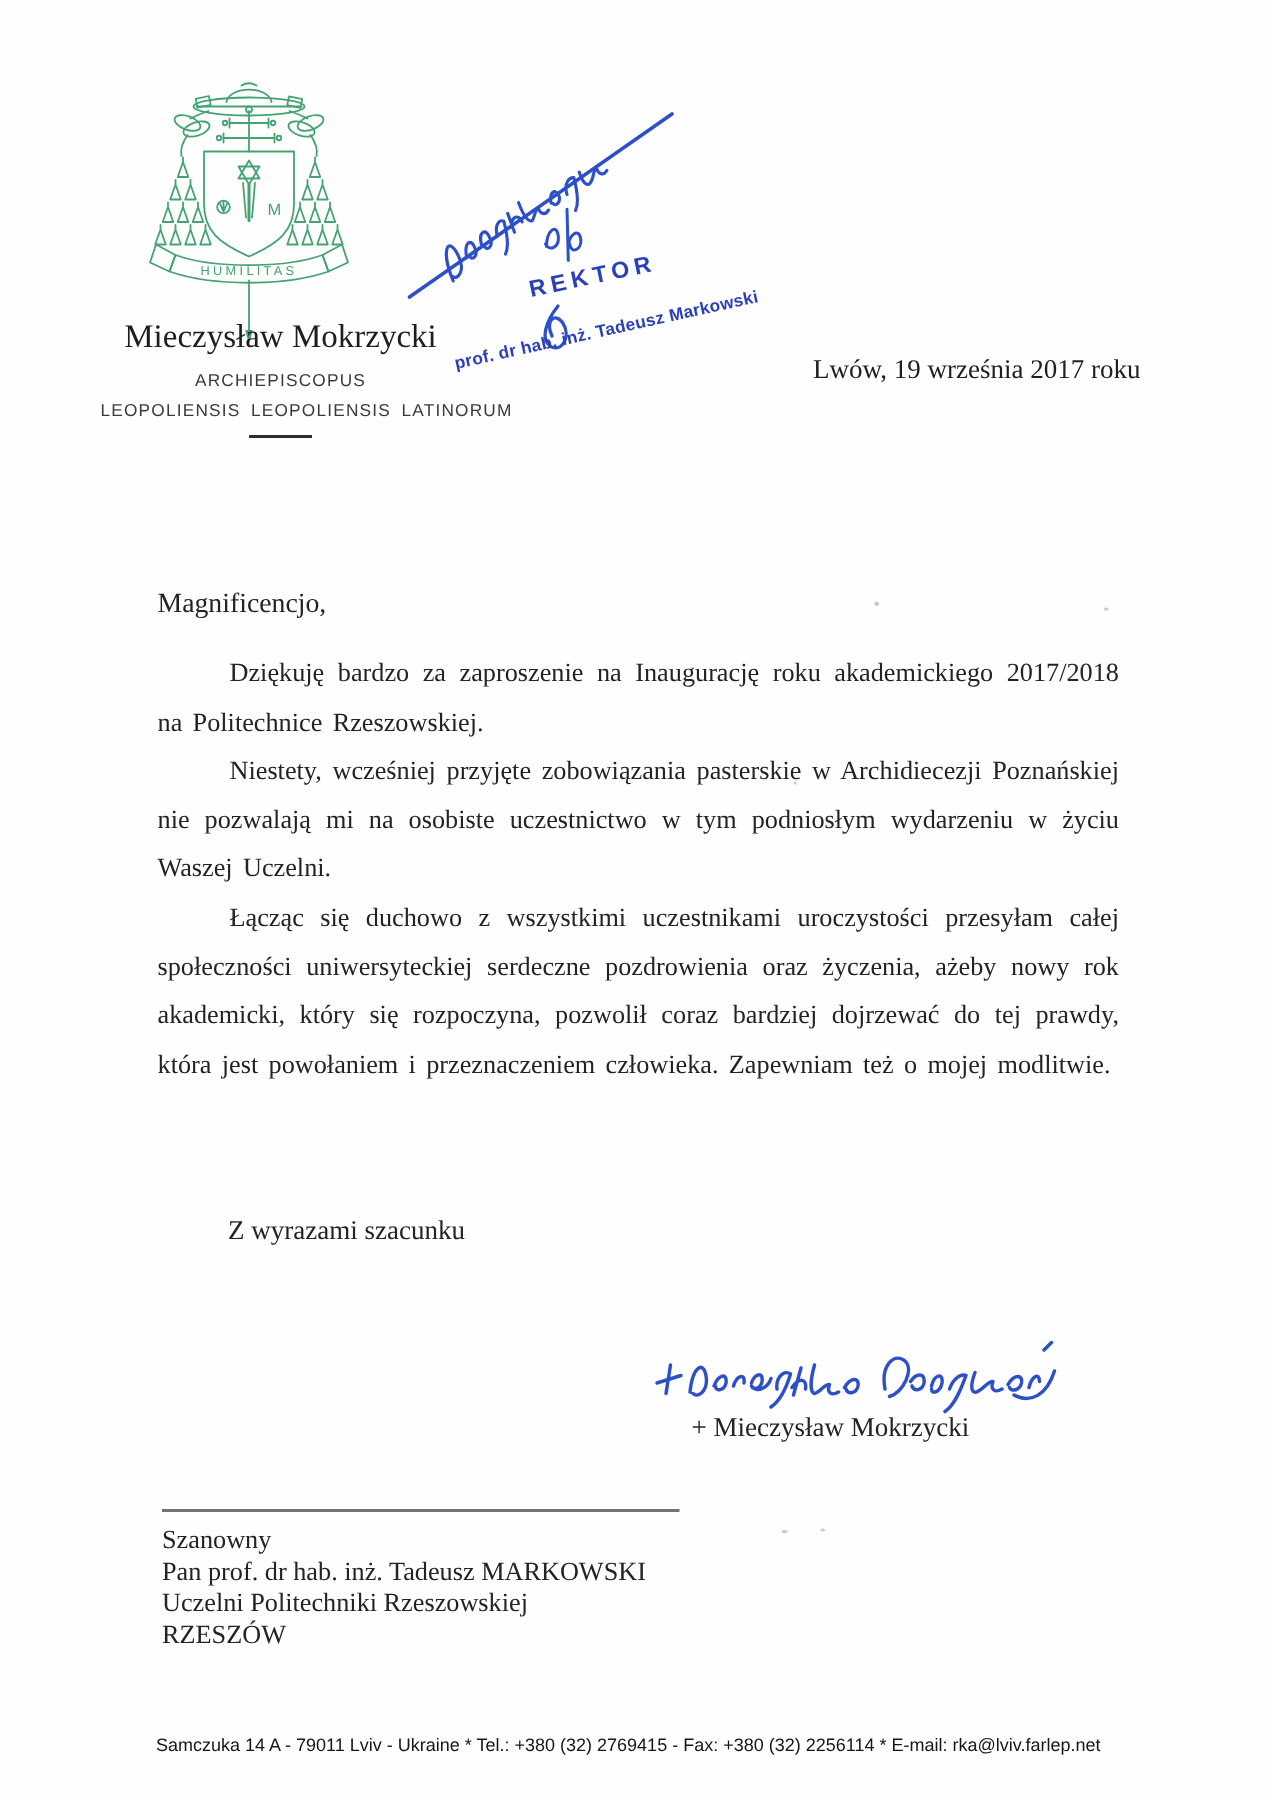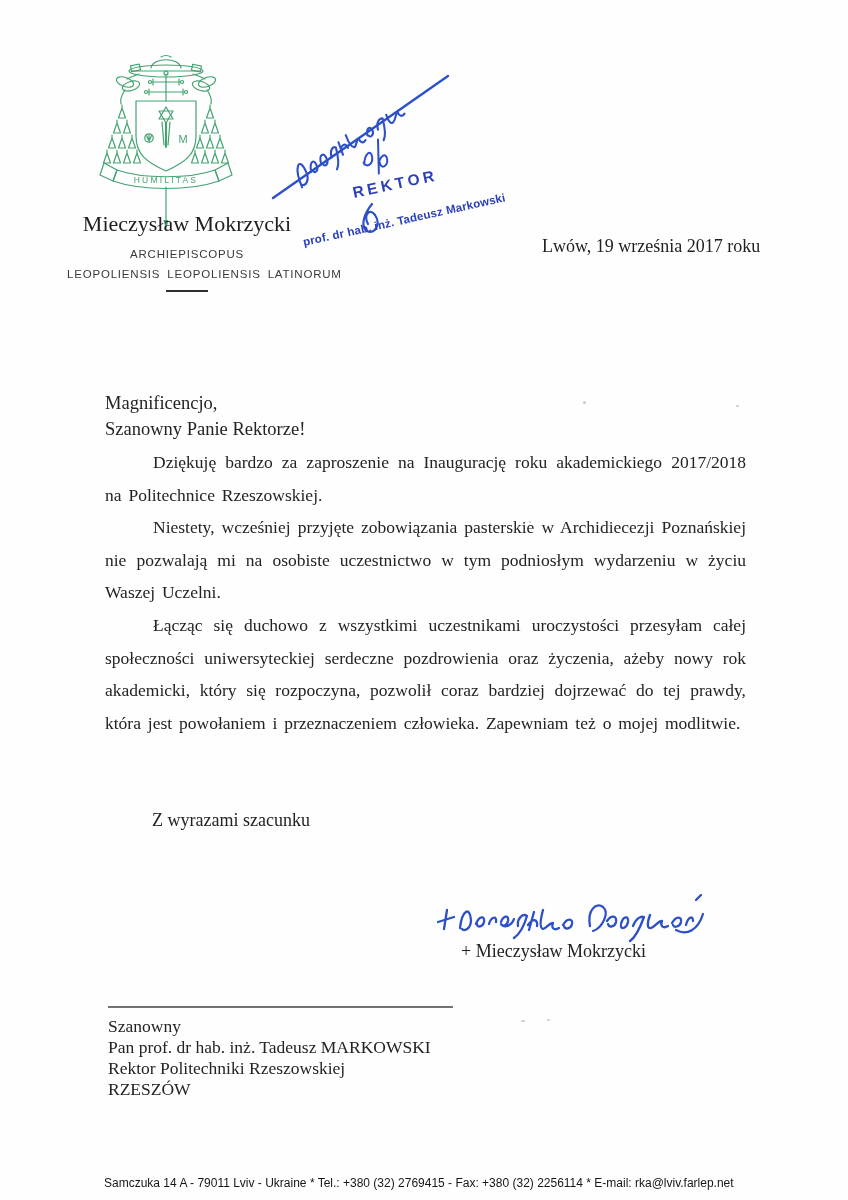--- a/index.html
+++ b/index.html
@@ -28,29 +28,29 @@
   .sender-rule{width:42px;height:2px;background:#2f2f2f;margin:10px auto 0;}
   
   .stamp-svg{position:absolute;left:268px;top:68px;}
   .ink{stroke:var(--ink-blue);fill:none;stroke-linecap:round;stroke-linejoin:round;}
   .stamp-text{fill:var(--stamp-blue);stroke:none;font-family:"Liberation Sans","DejaVu Sans",sans-serif;font-weight:bold;}
   .dateline{position:absolute;left:542px;top:236px;font-size:18px;color:#1e1e1e;white-space:nowrap;}
   
   .letter-body{position:absolute;left:105px;top:390px;width:641px;}
   .salutation{font-weight:normal;font-size:18.5px;line-height:26px;}
   .letter-body p{margin:0;font-size:17.5px;line-height:32.6px;text-align:justify;text-indent:48px;word-spacing:2.5px;}
-  .letter-body p.first{margin-top:4px;}
+  .letter-body p.first{margin-top:16px;}
   .closing{position:absolute;left:152px;top:810px;font-size:18px;}
   .sig-svg{position:absolute;left:424px;top:880px;}
   .typed-signature{position:absolute;left:461px;top:941px;font-size:18px;white-space:nowrap;}
   
   .addressee{position:absolute;left:108px;top:1006px;width:345px;border-top:2px solid #737373;padding-top:8px;}
   .addressee div{font-size:17.5px;line-height:21px;white-space:nowrap;}
   
-  .page-footer{position:absolute;left:104px;top:1156px;width:642px;font-family:"Liberation Sans","DejaVu Sans",sans-serif;font-size:12px;color:#161616;white-space:nowrap;margin-top:20px;}
+  .page-footer{position:absolute;left:104px;top:1156px;width:642px;font-family:"Liberation Sans","DejaVu Sans",sans-serif;font-size:12px;color:#161616;white-space:nowrap;}
   
   .speck{position:absolute;background:#c9c9c9;border-radius:50%;}
 </style>
 </head>
 <body>
 
 <div class="page">
 
   <svg class="crest" width="142" height="182" viewBox="0 0 142 182">
     <defs>
@@ -163,42 +163,41 @@
     <path class="ink" stroke-width="2.2" d="M104 136 C96 146 92 158 99 163 C107 167 113 156 107 147 C102 140 95 146 100 156"></path>
     <g transform="translate(36,178) rotate(-12.5)">
       <text class="stamp-text" font-size="11.5" letter-spacing="0.2">prof. dr hab. inż. Tadeusz Markowski</text>
     </g>
   </svg>
 
   <div class="dateline">Lwów, 19 września 2017 roku</div>
 
   <div class="letter-body">
     <div class="salutation">Magnificencjo,</div>
-    <div class="salutation">Szanowny Panie Rektorze!</div>
     <p class="first">Dziękuję bardzo za zaproszenie na Inaugurację roku akademickiego 2017/2018 na Politechnice Rzeszowskiej.</p>
     <p>Niestety, wcześniej przyjęte zobowiązania pasterskie w Archidiecezji Poznańskiej nie pozwalają mi na osobiste uczestnictwo w tym podniosłym wydarzeniu w życiu Waszej Uczelni.</p>
     <p>Łącząc się duchowo z wszystkimi uczestnikami uroczystości przesyłam całej społeczności uniwersyteckiej serdeczne pozdrowienia oraz życzenia, ażeby nowy rok akademicki, który się rozpoczyna, pozwolił coraz bardziej dojrzewać do tej prawdy, która jest powołaniem i przeznaczeniem człowieka. Zapewniam też o mojej modlitwie.</p>
   </div>
 
   <div class="closing">Z wyrazami szacunku</div>
 
   <svg class="sig-svg" width="300" height="85" viewBox="0 0 300 85" aria-label="+ Mieczysław Mokrzycki">
     <g class="ink" stroke-width="2.3">
       <path d="M14 42 L30 37 M23 30 L20 49"></path>
       <path d="M36 48 C38 30 46 26 47 40 C47 48 41 52 38 49 M52 44 C55 36 61 35 60 42 C59 47 53 48 53 44 M65 44 C67 37 73 35 72 42 M77 42 C79 36 85 34 84 41 C83 46 78 47 77 44 C81 49 88 45 90 39 M94 46 C93 38 99 33 103 36 C100 46 96 54 90 58 M110 32 L105 50 M104 45 C109 38 114 39 113 46 M119 30 C116 41 116 48 119 49 C123 48 125 43 129 43 C127 48 130 51 135 48 M139 45 C143 38 149 38 148 44 C147 49 141 50 140 46"></path>
       <path d="M166 46 C163 30 172 22 179 27 C186 33 178 48 169 51 M183 41 C187 35 193 35 192 42 C191 47 185 48 184 44 M197 44 C199 36 205 35 204 42 C203 48 197 50 197 46 M209 46 C212 38 217 36 220 37 C216 48 212 57 206 61 M226 35 C223 43 223 49 227 48 C232 46 234 41 238 41 C236 46 239 49 244 46 M248 43 C252 36 258 36 257 42 C256 47 250 48 249 45 M262 45 C264 37 269 35 269 41"></path>
       <path d="M252 50 C263 56 274 50 279 34 M272 20 L277 15"></path>
     </g>
   </svg>
   <div class="typed-signature">+ Mieczysław Mokrzycki</div>
 
   <div class="addressee">
     <div>Szanowny</div>
     <div>Pan prof. dr hab. inż. Tadeusz MARKOWSKI</div>
-    <div>Rektor Politechniki Rzeszowskiej</div>
+    <div>Uczelni Politechniki Rzeszowskiej</div>
     <div>RZESZÓW</div>
   </div>
 
   <div class="page-footer">Samczuka 14 A - 79011 Lviv - Ukraine * Tel.: +380 (32) 2769415 - Fax: +380 (32) 2256114 * E-mail: rka@lviv.farlep.net</div>
 
   <div class="speck" style="left:583px;top:401px;width:3px;height:3px;"></div>
   <div class="speck" style="left:736px;top:405px;width:3px;height:2px;"></div>
   <div class="speck" style="left:529px;top:521px;width:2px;height:2px;"></div>
   <div class="speck" style="left:521px;top:1020px;width:4px;height:2px;"></div>
   <div class="speck" style="left:547px;top:1019px;width:3px;height:2px;"></div>

